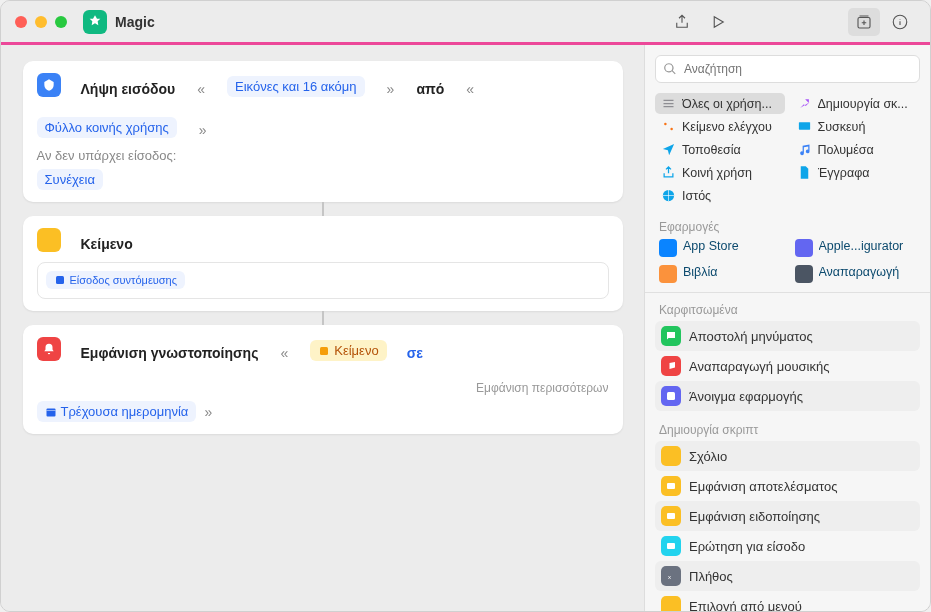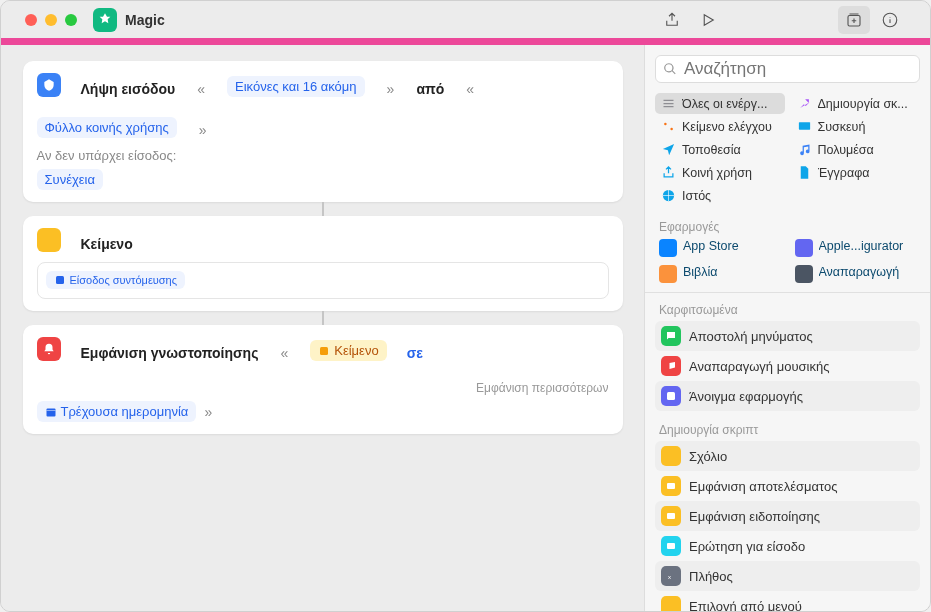--- a/index.html
+++ b/index.html
@@ -1,18 +1,18 @@
 <!DOCTYPE html>
 <html><head>
   <meta charset="utf-8">
   <style>
     * { box-sizing: border-box; margin: 0; padding: 0; }
     body { font-family: -apple-system, BlinkMacSystemFont, "Segoe UI", Helvetica, Arial, sans-serif; background: #f0f0f0; width: 931px; height: 612px; overflow: hidden; }
     .window { width: 931px; height: 612px; background: #ececec; border-radius: 10px; display: flex; flex-direction: column; overflow: hidden; border: 1px solid #d0d0d0; }
-    .titlebar { height: 44px; display: flex; align-items: center; padding: 0 24px; background: #ececec; border-bottom: 7px solid #ec4899; }
+    .titlebar { height: 44px; display: flex; align-items: center; padding: 0 14px; background: #ececec; border-bottom: 3px solid #ec4899; }
     .traffic { display: flex; gap: 8px; margin-right: 16px; }
     .tl { width: 12px; height: 12px; border-radius: 50%; }
     .tl.red { background: #ff5f57; }
     .tl.yellow { background: #ffbd2e; }
     .tl.green { background: #28c940; }
     .app-badge { width: 24px; height: 24px; background: #10b981; border-radius: 6px; display: flex; align-items: center; justify-content: center; margin-right: 8px; }
     .app-badge svg { width: 16px; height: 16px; fill: white; }
     .title { font-weight: 600; font-size: 14px; color: #333; }
     .tb-spacer { flex: 1; }
     .tb-btn { width: 32px; height: 28px; display: flex; align-items: center; justify-content: center; color: #666; margin-left: 4px; border-radius: 5px; }
@@ -32,21 +32,21 @@
     .chev { color: #888; font-weight: 400; margin: 0 2px; }
     .token { display: inline-flex; align-items: center; gap: 4px; background: #eef3fe; color: #2563eb; font-size: 13px; font-weight: 500; padding: 3px 8px; border-radius: 6px; }
     .token .ti { width: 12px; height: 12px; }
     .card-sub { margin-top: 10px; font-size: 13px; color: #888; }
     .card-sub-row { margin-top: 6px; }
     .card-row { margin-top: 6px; display: flex; align-items: center; gap: 6px; flex-wrap: wrap; font-size: 14px; font-weight: 600; }
     .text-field { margin-top: 10px; border: 1px solid #e5e5e5; border-radius: 8px; padding: 8px; min-height: 36px; }
     .showmore { margin-left: auto; font-size: 12px; font-weight: 400; color: #999; }
     .sidebar { width: 286px; background: #f6f6f6; border-left: 1px solid #ddd; display: flex; flex-direction: column; overflow: hidden; }
     .search { margin: 10px; position: relative; }
-    .search input { width: 100%; height: 28px; border: 1px solid #ddd; border-radius: 6px; background: #fff; padding: 0 8px 0 28px; font-size: 17px; color: #333; outline: none; }
+    .search input { width: 100%; height: 28px; border: 1px solid #ddd; border-radius: 6px; background: #fff; padding: 0 8px 0 28px; font-size: 12px; color: #333; outline: none; }
     .search svg { position: absolute; left: 8px; top: 7px; width: 14px; height: 14px; fill: #999; }
     .cats { display: grid; grid-template-columns: 1fr 1fr; gap: 2px 6px; padding: 0 10px 8px; }
     .cat { display: flex; align-items: center; gap: 6px; font-size: 12.5px; color: #333; padding: 3px 6px; border-radius: 5px; white-space: nowrap; overflow: hidden; text-overflow: ellipsis; }
     .cat.sel { background: #dcdcdc; }
     .cat svg, .cat .cicon { width: 15px; height: 15px; flex-shrink: 0; }
     .cat span { overflow: hidden; text-overflow: ellipsis; }
     .section-label { font-size: 12px; color: #999; padding: 6px 14px 2px; }
     .apps { display: grid; grid-template-columns: 1fr 1fr; gap: 2px 6px; padding: 0 10px 6px; }
     .app-item { display: flex; align-items: flex-start; gap: 6px; font-size: 12.5px; color: #0c4a6e; padding: 3px 4px; white-space: nowrap; overflow: hidden; }
     .app-item span { overflow: hidden; text-overflow: ellipsis; }
@@ -198,21 +198,21 @@
             <path d="M10 2a8 8 0 105.3 14l5 5 1.4-1.4-5-5A8 8 0 0010 2zm0 2a6 6 0 110 12 6 6 0 010-12z"></path>
           </svg>
         <input type="text" placeholder="Αναζήτηση" style="">
       </div>
 
       <div class="cats">
         <div class="cat sel">
             <svg viewBox="0 0 24 24" fill="#8e8e93">
               <path d="M4 6h16v2H4zM4 11h16v2H4zM4 16h16v2H4z"></path>
             </svg>
-            <span>Όλες οι ενέργ...</span>
+            <span>Όλες οι χρήση...</span>
           </div>
         <div class="cat">
             <svg viewBox="0 0 24 24" fill="#a855f7">
               <path d="M5 19l6-6 3 3 6-6M13 5l6 0 0 6"></path>
             </svg>
             <span>Δημιουργία σκ...</span>
           </div>
         <div class="cat">
             <svg viewBox="0 0 24 24" fill="#f97316">
               <circle cx="7" cy="8" r="2"></circle>

